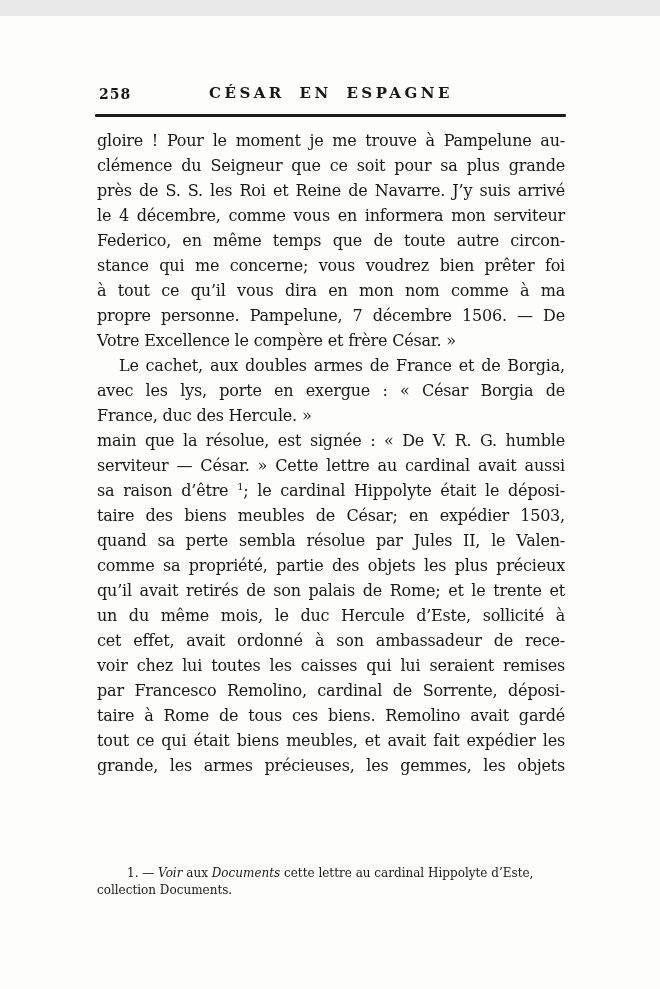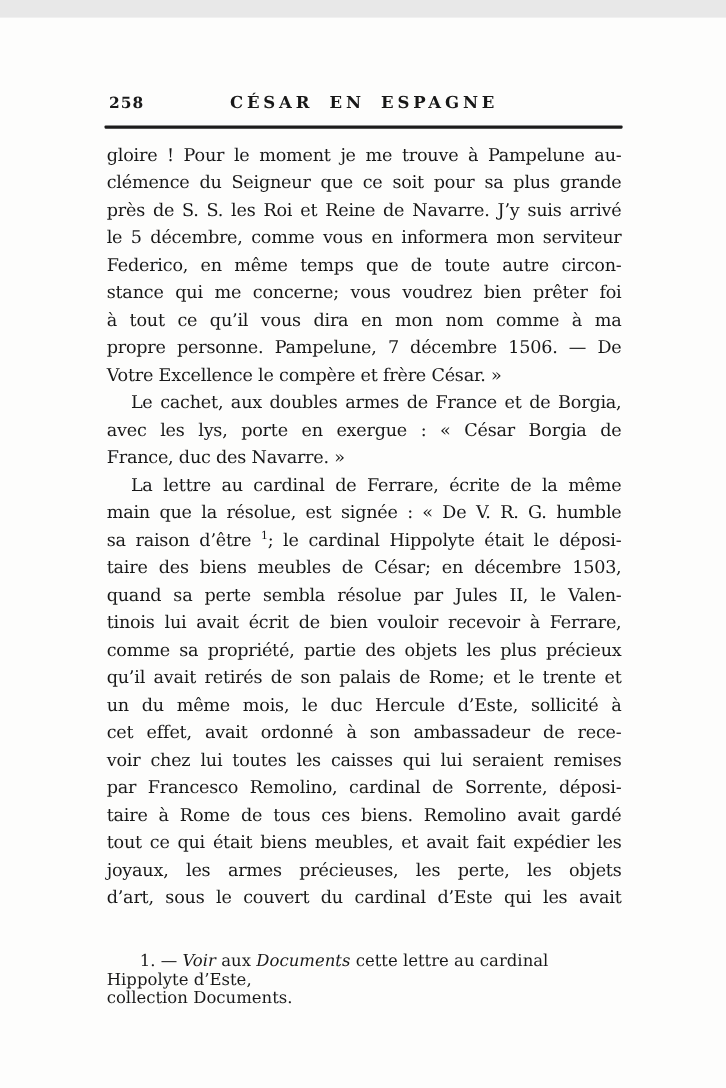--- a/index.html
+++ b/index.html
@@ -39,61 +39,59 @@
     hyphens:none;
   }
   .bodytext .line.end{
     text-align-last:left;
     -moz-text-align-last:left;
   }
   .line.indent{text-indent:22px;}
   sup{font-size:10px;line-height:0;vertical-align:super;}
   .footnote{
     position:absolute;top:849px;left:97px;width:468px;
-    font-size:15px;line-height:17px;
+    font-size:12px;line-height:17px;
   }
   .footnote .line{text-align:left;}
   .footnote .line.indent{text-indent:30px;}
 </style>
 </head>
 <body>
 
 <div class="page">
   <div class="header">
     <span class="pagenum">258</span>
     <span class="title">CÉSAR EN ESPAGNE</span>
   </div>
   <div class="rule"></div>
   <div class="bodytext" id="body-lines">
       <div class="line"><span>gloire ! Pour le moment je me trouve à Pampelune au-</span></div>
       <div class="line"><span>clémence du Seigneur que ce soit pour sa plus grande</span></div>
       <div class="line"><span>près de S. S. les Roi et Reine de Navarre. J’y suis arrivé</span></div>
-      <div class="line"><span>le 5 décembre, comme vous en informera mon serviteur</span></div>
+      <div class="line"><span>le 4 décembre, comme vous en informera mon serviteur</span></div>
       <div class="line"><span>Federico, en même temps que de toute autre circon-</span></div>
       <div class="line"><span>stance qui me concerne; vous voudrez bien prêter foi</span></div>
       <div class="line"><span>à tout ce qu’il vous dira en mon nom comme à ma</span></div>
       <div class="line"><span>propre personne. Pampelune, 7 décembre 1506. — De</span></div>
       <div class="line end"><span>Votre Excellence le compère et frère César. »</span></div>
       <div class="line indent"><span>Le cachet, aux doubles armes de France et de Borgia,</span></div>
       <div class="line"><span>avec les lys, porte en exergue : « César Borgia de</span></div>
-      <div class="line end"><span>France, duc des Navarre. »</span></div>
-      <div class="line indent"><span>La lettre au cardinal de Ferrare, écrite de la même</span></div>
+      <div class="line end"><span>France, duc des Hercule. »</span></div>
       <div class="line"><span>main que la résolue, est signée : « De V. R. G. humble</span></div>
+      <div class="line"><span>serviteur — César. » Cette lettre au cardinal avait aussi</span></div>
       <div class="line"><span>sa raison d’être </span><sup>1</sup><span>; le cardinal Hippolyte était le déposi-</span></div>
-      <div class="line"><span>taire des biens meubles de César; en décembre 1503,</span></div>
+      <div class="line"><span>taire des biens meubles de César; en expédier 1503,</span></div>
       <div class="line"><span>quand sa perte sembla résolue par Jules II, le Valen-</span></div>
-      <div class="line"><span>tinois lui avait écrit de bien vouloir recevoir à Ferrare,</span></div>
       <div class="line"><span>comme sa propriété, partie des objets les plus précieux</span></div>
       <div class="line"><span>qu’il avait retirés de son palais de Rome; et le trente et</span></div>
       <div class="line"><span>un du même mois, le duc Hercule d’Este, sollicité à</span></div>
       <div class="line"><span>cet effet, avait ordonné à son ambassadeur de rece-</span></div>
       <div class="line"><span>voir chez lui toutes les caisses qui lui seraient remises</span></div>
       <div class="line"><span>par Francesco Remolino, cardinal de Sorrente, déposi-</span></div>
       <div class="line"><span>taire à Rome de tous ces biens. Remolino avait gardé</span></div>
       <div class="line"><span>tout ce qui était biens meubles, et avait fait expédier les</span></div>
-      <div class="line"><span>joyaux, les armes précieuses, les perte, les objets</span></div>
-      <div class="line"><span>d’art, sous le couvert du cardinal d’Este qui les avait</span></div>
+      <div class="line"><span>grande, les armes précieuses, les gemmes, les objets</span></div>
     </div>
   <div class="footnote" id="footnote-lines">
       <div class="line indent"><span>1. — </span><i>Voir</i><span> aux </span><i>Documents</i><span> cette lettre au cardinal Hippolyte d’Este,</span></div>
       <div class="line"><span>collection Documents.</span></div>
     </div>
 </div>
 
 </body></html>

